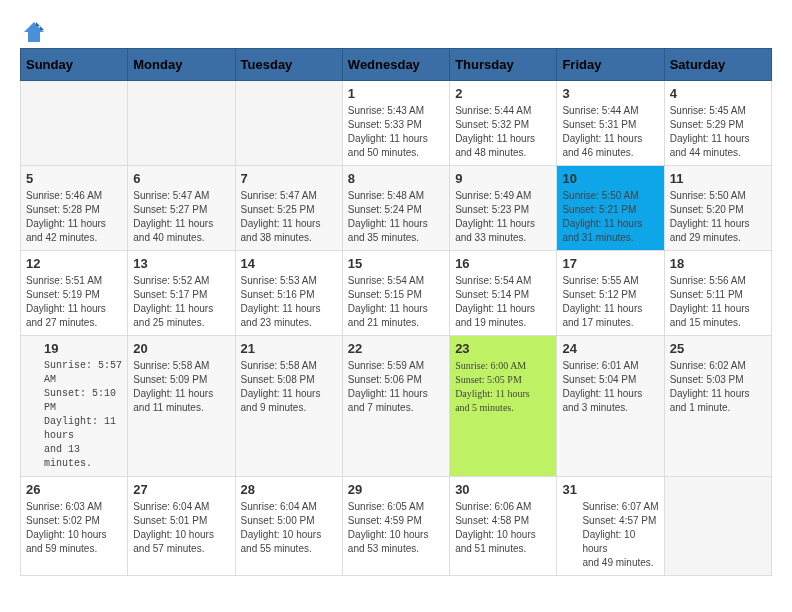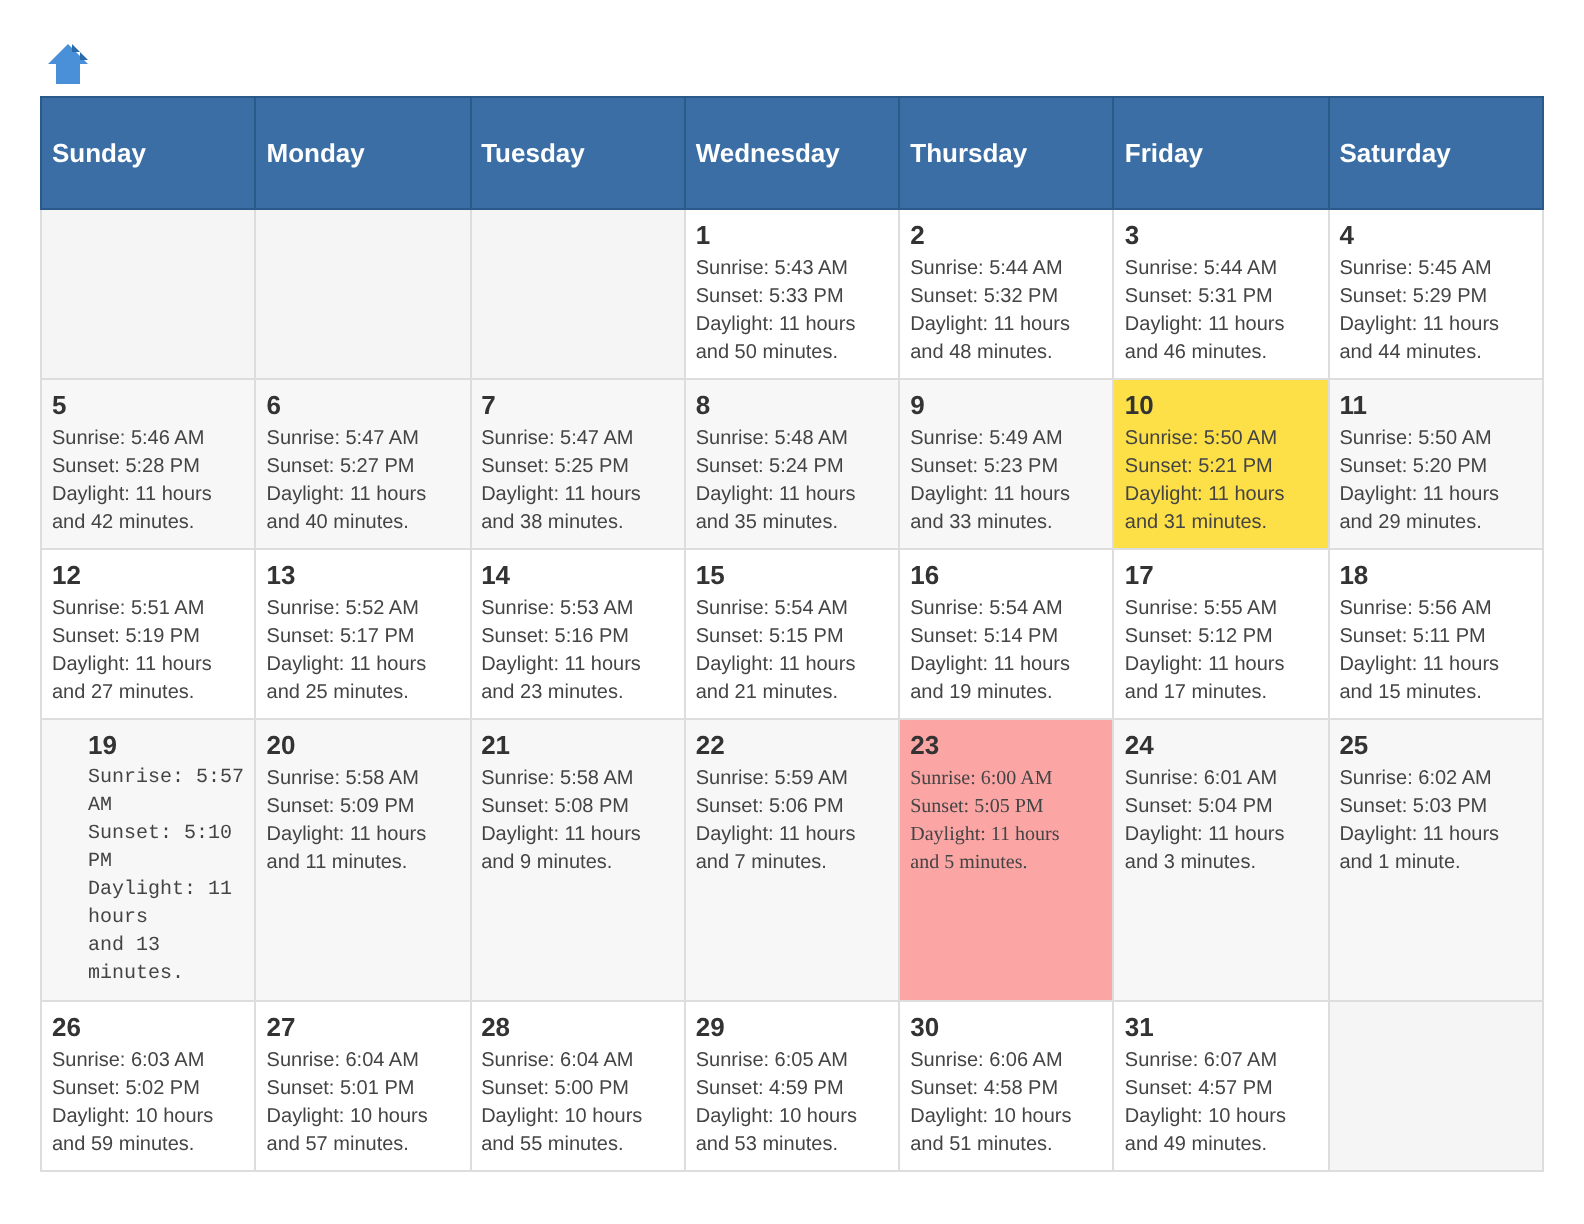--- a/index.html
+++ b/index.html
@@ -48,22 +48,22 @@
       color: #555;
       font-weight: bold;
     }
     .calendar {
       width: 100%;
       border-collapse: collapse;
       border: 1px solid #ccc;
     }
     .calendar th {
       background-color: #3a6ea5;
-      color: #ffffff;
-      padding: 20px 5px;
+      color: #000000;
+      padding: 8px 5px;
       text-align: left;
       font-size: 13px;
       border: 1px solid #2a5a8a;
     }
     .calendar td {
       width: 14.28%;
       vertical-align: top;
       padding: 5px 5px;
       border: 1px solid #ddd;
       font-size: 11px;
@@ -187,21 +187,21 @@
 Daylight: 11 hours
 and 35 minutes.</div>
         </td>
         <td style="background: rgb(247, 247, 247);">
           <span class="day-number">9</span>
           <div class="day-info" style="white-space: pre-line;">Sunrise: 5:49 AM
 Sunset: 5:23 PM
 Daylight: 11 hours
 and 33 minutes.</div>
         </td>
-        <td style="background: #fde047;">
+        <td style="background: #0ea5e9;">
           <span class="day-number">10</span>
           <div class="day-info" style="white-space: pre-line;">Sunrise: 5:50 AM
 Sunset: 5:21 PM
 Daylight: 11 hours
 and 31 minutes.</div>
         </td>
         <td style="background: rgb(247, 247, 247);">
           <span class="day-number">11</span>
           <div class="day-info" style="white-space: pre-line;">Sunrise: 5:50 AM
 Sunset: 5:20 PM
@@ -282,21 +282,21 @@
 Daylight: 11 hours
 and 9 minutes.</div>
         </td>
         <td style="background: rgb(247, 247, 247);">
           <span class="day-number">22</span>
           <div class="day-info" style="white-space: pre-line;">Sunrise: 5:59 AM
 Sunset: 5:06 PM
 Daylight: 11 hours
 and 7 minutes.</div>
         </td>
-        <td style="background: #fca5a5;">
+        <td style="background: #bef264;">
           <span class="day-number">23</span>
           <div class="day-info" style="white-space: pre-line; font-family: Liberation Serif, serif;">Sunrise: 6:00 AM
 Sunset: 5:05 PM
 Daylight: 11 hours
 and 5 minutes.</div>
         </td>
         <td style="background: rgb(247, 247, 247);">
           <span class="day-number">24</span>
           <div class="day-info" style="white-space: pre-line;">Sunrise: 6:01 AM
 Sunset: 5:04 PM
@@ -342,21 +342,21 @@
         </td>
         <td>
           <span class="day-number">30</span>
           <div class="day-info" style="white-space: pre-line;">Sunrise: 6:06 AM
 Sunset: 4:58 PM
 Daylight: 10 hours
 and 51 minutes.</div>
         </td>
         <td>
           <span class="day-number">31</span>
-          <div class="day-info" style="white-space: pre-line;">Sunrise: 6:07 AM
+          <div class="day-info" style="white-space: pre-line; margin-left: 20px;">Sunrise: 6:07 AM
 Sunset: 4:57 PM
 Daylight: 10 hours
 and 49 minutes.</div>
         </td>
         <td class="empty-cell"></td>
       </tr>
     </tbody>
 </table>
 
 </body></html>

